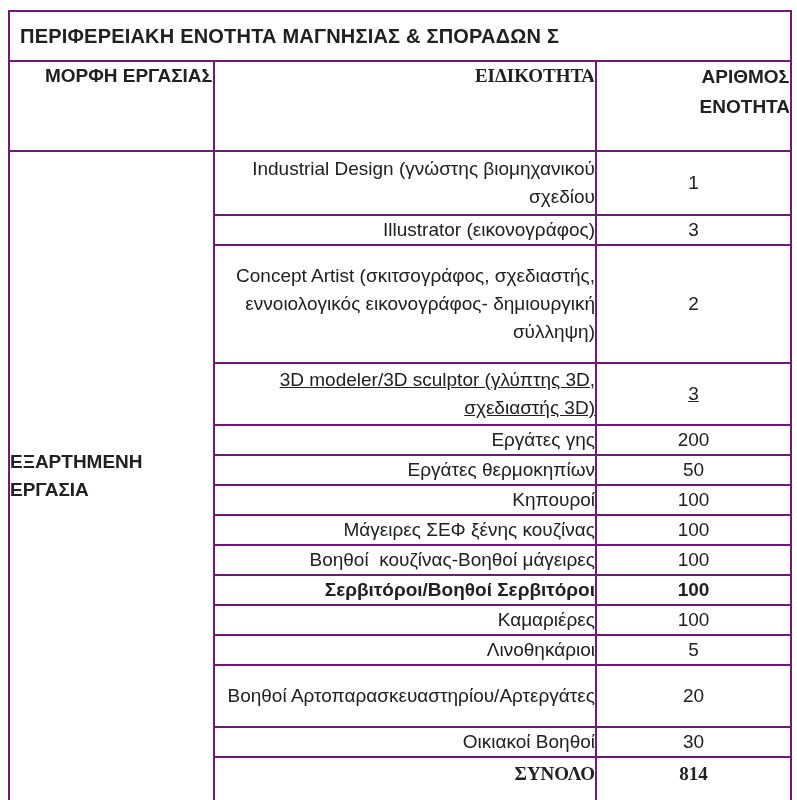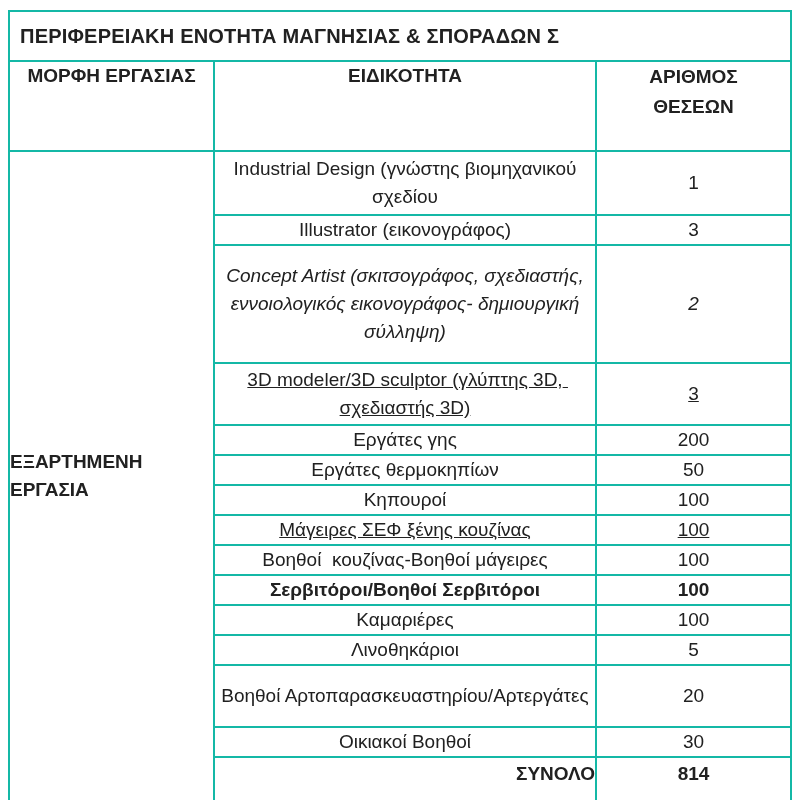--- a/index.html
+++ b/index.html
@@ -14,21 +14,21 @@
   }
   .page {
     padding: 10px 7px 0 8px;
   }
   table.doc-table {
     border-collapse: collapse;
     table-layout: fixed;
     width: 782px;
   }
   table.doc-table td, table.doc-table th {
-    border: 2px solid #14b8a6;
+    border: 2px solid #701a75;
     padding: 0;
     font-size: 19px;
     line-height: 28px;
     vertical-align: middle;
     overflow: hidden;
   }
   col.c1 { width: 205px; }
   col.c2 { width: 382px; }
   col.c3 { width: 195px; }
 
@@ -36,51 +36,53 @@
     height: 48px;
     font-weight: bold;
     font-size: 20px;
     text-align: left;
     padding-left: 10px;
     letter-spacing: 0.2px;
   }
   tr.header-row th {
     height: 88px;
     font-weight: bold;
-    text-align: center;
+    text-align: right;
     vertical-align: top;
+    border-radius: 23px;
   }
   th.h-workform { padding: 24px 0 0 10px; }
-  th.h-spec     { padding: 24px 0 0 12px; }
+  th.h-spec     { padding: 24px 0 0 12px; font-family: Liberation Serif, serif; }
   th.h-pos      { padding: 8px 0 0 12px; }
   .hline { display: block; line-height: 30px; }
 
   td.group-cell {
     font-weight: bold;
     vertical-align: middle;
     padding-left: 10px;
     font-size: 19.5px;
     line-height: 44px;
   }
   td.spec-cell {
-    text-align: center;
+    text-align: right;
     padding: 2px 8px 2px 12px;
     line-height: 29px;
     white-space: pre-wrap;
   }
   td.num-cell {
     text-align: center;
     padding: 0 4px;
   }
   td.v-top { vertical-align: top; padding-top: 2px; }
   tr.total-row td {
     font-weight: bold;
     vertical-align: top;
     height: 40px;
     padding-top: 2px;
+    font-family: Liberation Serif, serif;
   }
   td.total-label {
     text-align: right;
     padding-right: 10px;
   }
 </style>
 </head>
 <body>
 
 <div class="page">
@@ -94,39 +96,39 @@
     <tbody>
         <tr class="title-row">
       <td colspan="3">ΠΕΡΙΦΕΡΕΙΑΚΗ ΕΝΟΤΗΤΑ ΜΑΓΝΗΣΙΑΣ &amp; ΣΠΟΡΑΔΩΝ Σ</td>
     </tr>
 
     <tr class="header-row">
       <th class="h-workform">ΜΟΡΦΗ ΕΡΓΑΣΙΑΣ</th>
       <th class="h-spec">ΕΙΔΙΚΟΤΗΤΑ</th>
       <th class="h-pos">
         <span class="hline">ΑΡΙΘΜΟΣ</span>
-        <span class="hline">ΘΕΣΕΩΝ</span>
+        <span class="hline">ΕΝΟΤΗΤΑ</span>
       </th>
     </tr>
 
     <tr style="height:64px;">
       <td class="group-cell" rowspan="15">
         <span style="display:block;">ΕΞΑΡΤΗΜΕΝΗ</span>
         <span style="display:block;">ΕΡΓΑΣΙΑ</span>
       </td>
       <td class="spec-cell">Industrial Design (γνώστης βιομηχανικού σχεδίου</td>
       <td class="num-cell">1</td>
     </tr>
 
     <tr style="height:30px;padding-left:19px;">
       <td class="spec-cell">Illustrator (εικονογράφος)</td>
       <td class="num-cell">3</td>
     </tr>
 
-    <tr style="height:118px;font-style:italic;">
+    <tr style="height:118px;">
       <td class="spec-cell">Concept Artist (σκιτσογράφος, σχεδιαστής, εννοιολογικός εικονογράφος- δημιουργική σύλληψη)</td>
       <td class="num-cell">2</td>
     </tr>
 
     <tr style="height:62px;text-decoration:underline;">
       <td class="spec-cell">3D modeler/3D sculptor (γλύπτης 3D, σχεδιαστής 3D)</td>
       <td class="num-cell">3</td>
     </tr>
 
     <tr style="height:28px;">
@@ -137,21 +139,21 @@
     <tr style="height:28px;">
       <td class="spec-cell">Εργάτες θερμοκηπίων</td>
       <td class="num-cell">50</td>
     </tr>
 
     <tr style="height:28px;">
       <td class="spec-cell">Κηπουροί</td>
       <td class="num-cell">100</td>
     </tr>
 
-    <tr style="height:28px;text-decoration:underline;">
+    <tr style="height:28px;">
       <td class="spec-cell">Μάγειρες ΣΕΦ ξένης κουζίνας</td>
       <td class="num-cell">100</td>
     </tr>
 
     <tr style="height:28px;border-radius:8px;">
       <td class="spec-cell">Βοηθοί  κουζίνας-Βοηθοί μάγειρες</td>
       <td class="num-cell">100</td>
     </tr>
 
     <tr style="height:28px;font-weight:bold;">

